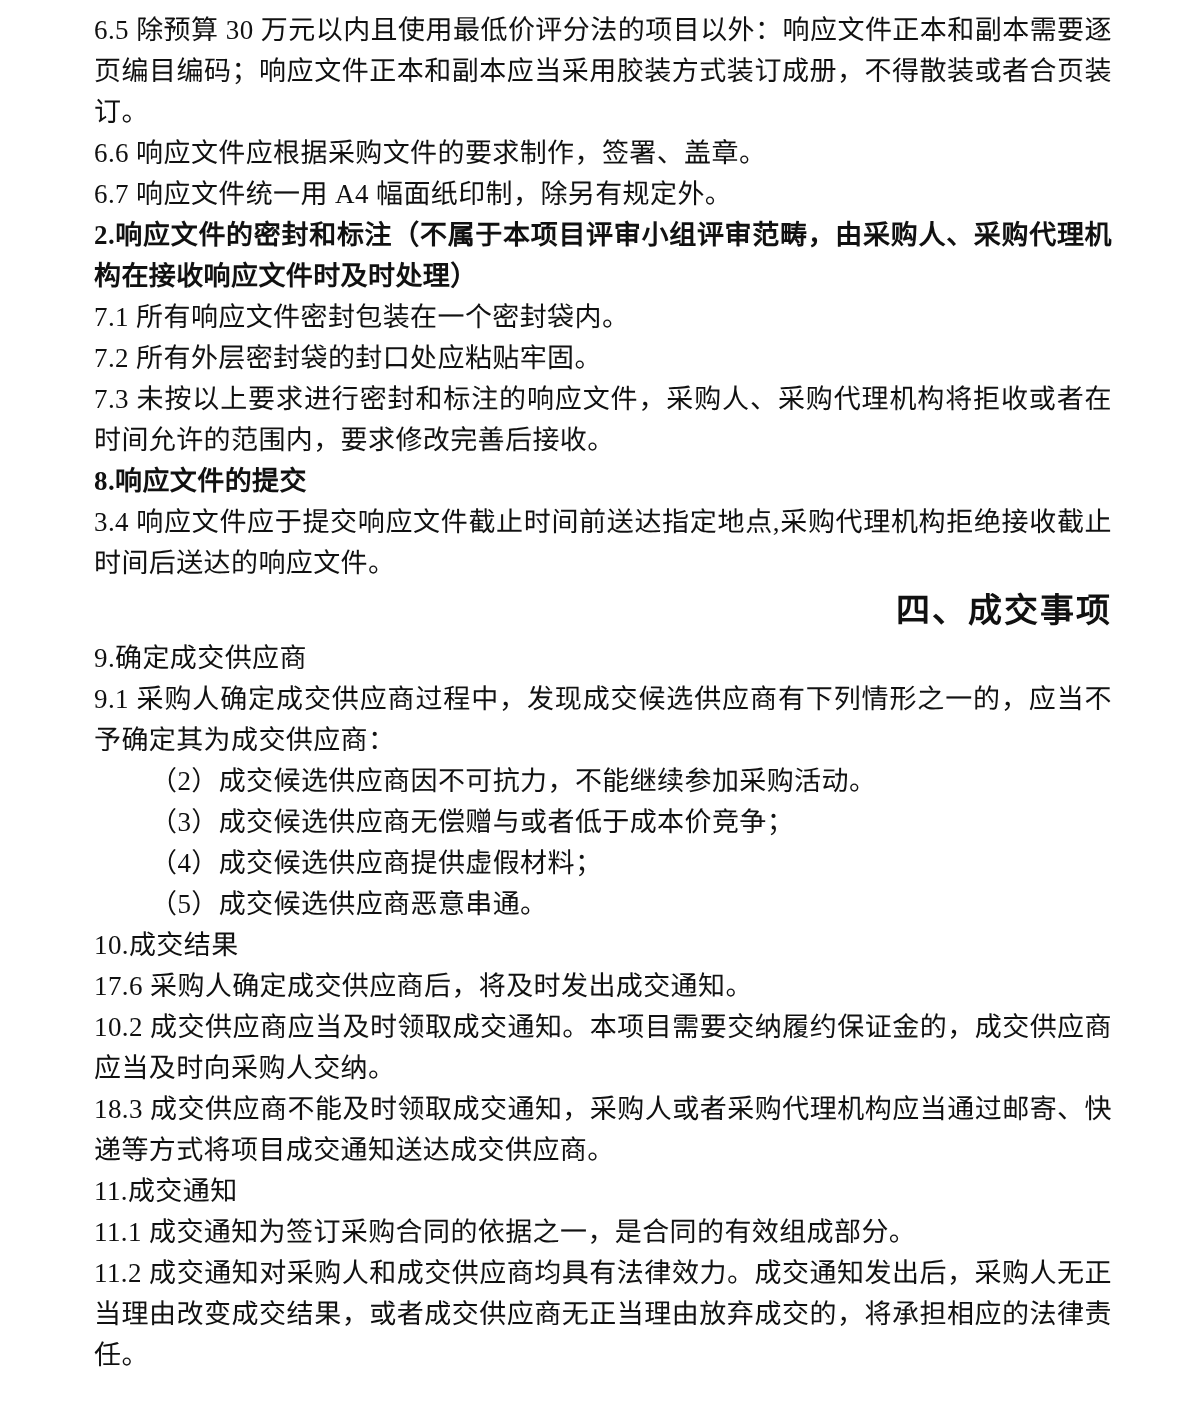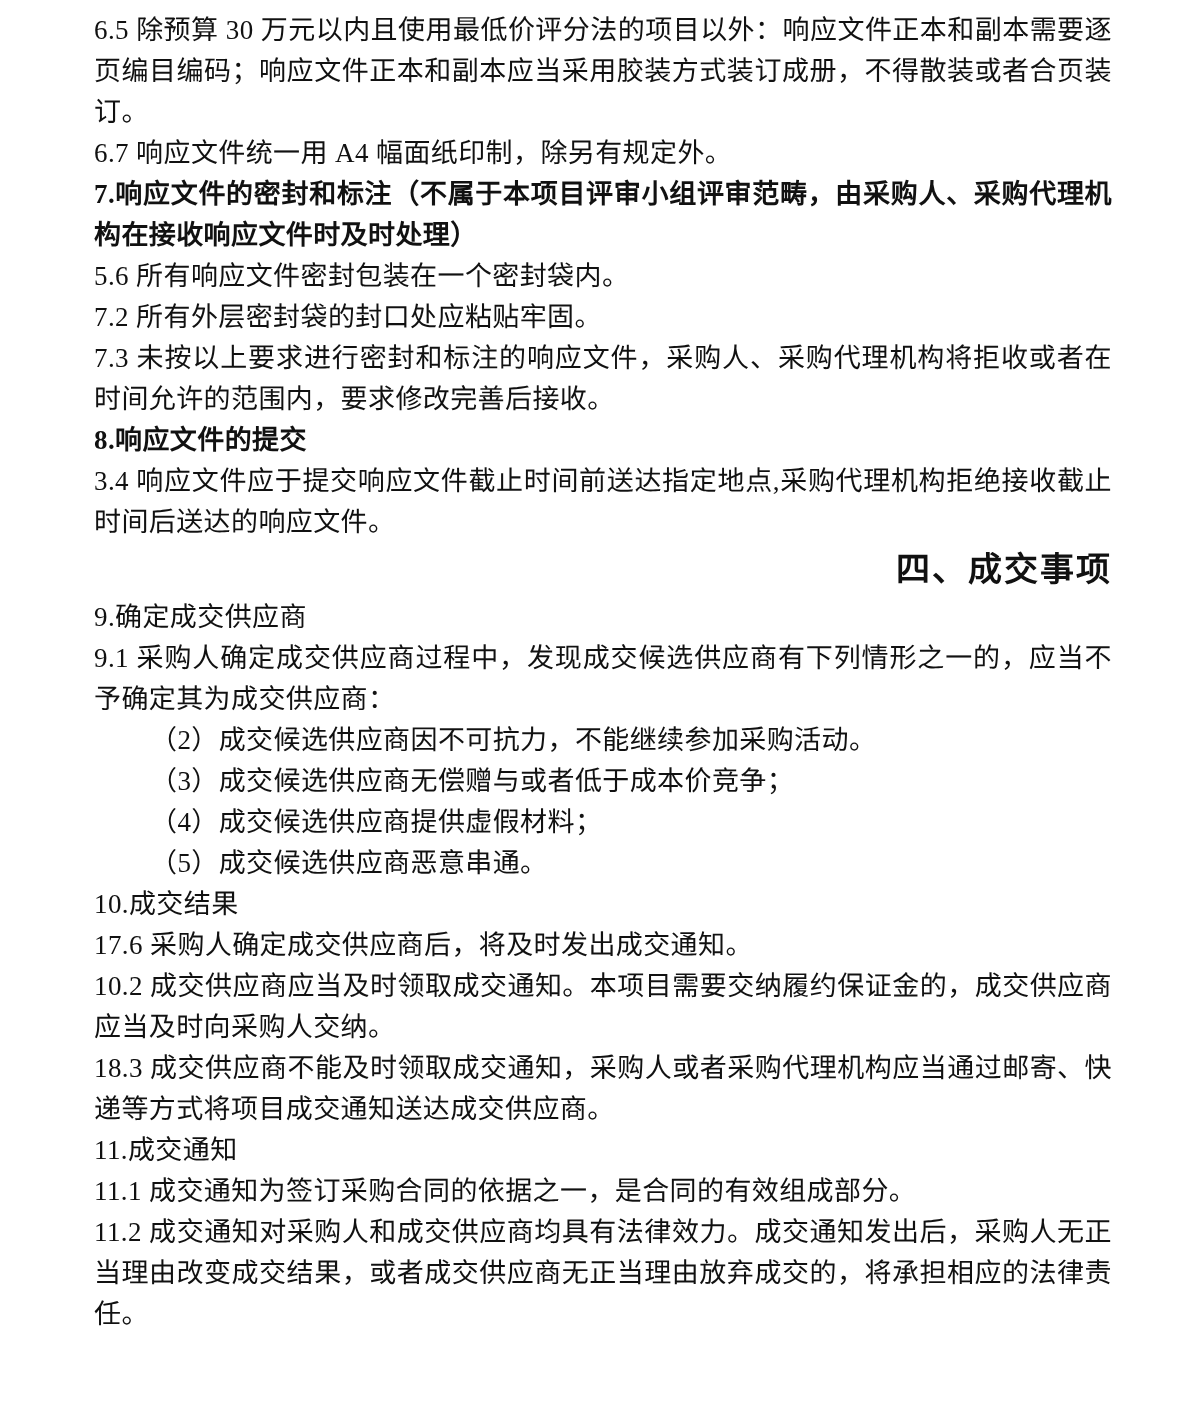--- a/index.html
+++ b/index.html
@@ -38,23 +38,24 @@
       text-align: right;
       line-height: 54px;
       letter-spacing: 2px;
     }
   </style>
 </head>
 <body>
 
 <main class="page">
     <p class="block body">6.5 除预算 30 万元以内且使用最低价评分法的项目以外：响应文件正本和副本需要逐页编目编码；响应文件正本和副本应当采用胶装方式装订成册，不得散装或者合页装订。</p>
+    <p class="block body">6.6 响应文件应根据采购文件的要求制作，签署、盖章。</p>
     <p class="block body">6.7 响应文件统一用 A4 幅面纸印制，除另有规定外。</p>
-    <p class="block bold">7.响应文件的密封和标注（不属于本项目评审小组评审范畴，由采购人、采购代理机构在接收响应文件时及时处理）</p>
-    <p class="block body">5.6 所有响应文件密封包装在一个密封袋内。</p>
+    <p class="block bold">2.响应文件的密封和标注（不属于本项目评审小组评审范畴，由采购人、采购代理机构在接收响应文件时及时处理）</p>
+    <p class="block body">7.1 所有响应文件密封包装在一个密封袋内。</p>
     <p class="block body">7.2 所有外层密封袋的封口处应粘贴牢固。</p>
     <p class="block body">7.3 未按以上要求进行密封和标注的响应文件，采购人、采购代理机构将拒收或者在时间允许的范围内，要求修改完善后接收。</p>
     <p class="block bold">8.响应文件的提交</p>
     <p class="block body">3.4 响应文件应于提交响应文件截止时间前送达指定地点,采购代理机构拒绝接收截止时间后送达的响应文件。</p>
     <p class="block title">四、成交事项</p>
     <p class="block body">9.确定成交供应商</p>
     <p class="block body">9.1 采购人确定成交供应商过程中，发现成交候选供应商有下列情形之一的，应当不予确定其为成交供应商：</p>
     <p class="block indent">（2）成交候选供应商因不可抗力，不能继续参加采购活动。</p>
     <p class="block indent">（3）成交候选供应商无偿赠与或者低于成本价竞争；</p>
     <p class="block indent">（4）成交候选供应商提供虚假材料；</p>

